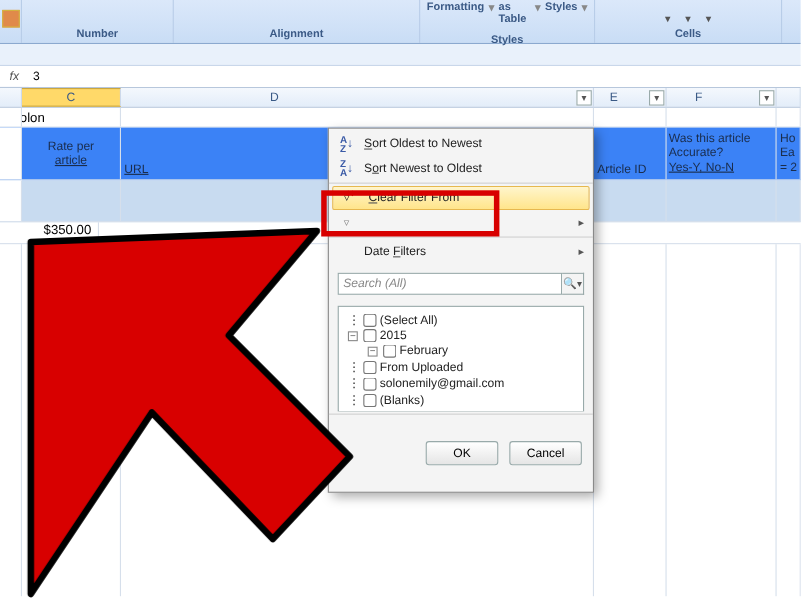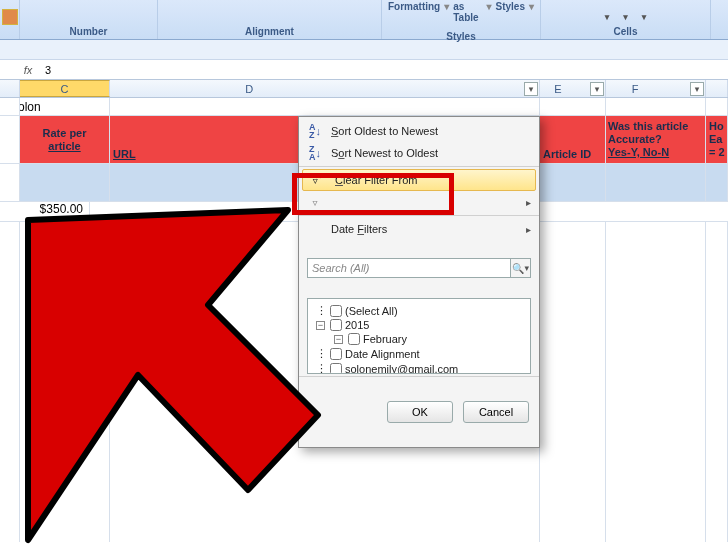--- a/index.html
+++ b/index.html
@@ -15,35 +15,35 @@
   }
   .ribbon-group { height: 100%; border-right: 1px solid #b8cde8; display:flex; flex-direction:column; justify-content:flex-end; align-items:center; padding:2px 6px; position:relative;font-weight:bold;}
   .ribbon-group .lbl { font-size: 10px; color:#3b5a86; }
   .mini-btn { width:16px; height:16px; background:#f6e08a; border:1px solid #d4b23f; margin:1px; display:inline-block;}
   .rib-top { display:flex; gap:3px; }
 
   
   .spacer { height: 20px; background:#e9f1fb; border-bottom:1px solid #c9d7ea;}
 
   
-  .fbar { height:20px; display:flex; align-items:center; border-bottom:1px solid #b7c7dc; background:#fff; font-size:11px;padding-left:15px;}
+  .fbar { height:20px; display:flex; align-items:center; border-bottom:1px solid #b7c7dc; background:#fff; font-size:11px;}
   .fbar .fx { width:26px; text-align:center; font-style:italic; color:#555;}
   .fbar input { border:none; flex:1; height:18px; font-size:11px; padding:0 4px; outline:none;}
 
   
   .colhdr { display:flex; height:18px; background:linear-gradient(#f4f8fd,#e3edf9); border-bottom:1px solid #b7c7dc; font-size:11px; color:#3a5a86;}
   .colhdr .cell { border-right:1px solid #cdd9ea; display:flex; align-items:center; justify-content:center; }
   .colhdr .sel { background:#ffd969; border-top:1px solid #caa63e; border-bottom:1px solid #caa63e;}
   .filter-btn { width:14px; height:14px; background:#fff; border:1px solid #9aa; margin-left:auto; margin-right:1px; display:flex; align-items:center; justify-content:center; }
 
   
   .grid { position:relative; width:100%; }
   .row { display:flex; height:18px; border-bottom:1px solid #d6dfeb; font-size:11px; }
   .row .cell { border-right:1px solid #d6dfeb; display:flex; align-items:center; padding:0 3px; overflow:hidden; white-space:nowrap;}
-  .bluehdr { background:#ef4444; font-weight:bold; color:#1a2d4d; }
+  .bluehdr { background:#3b82f6; font-weight:normal; color:#1a2d4d; }
   .bluehdr .underline { text-decoration: underline; }
 
   
   .c-a { width:20px; }
   .c-c { width:90px; }
   .c-d { width:430px; }
   .c-e { width:66px; }
   .c-f { width:100px; }
   .c-g { width:22px; }
 
@@ -60,21 +60,21 @@
     display:flex; flex-direction:column;
     padding-top:3px;
   }
   .fp-row { height:22px; display:flex; align-items:center; gap:8px; padding:0 8px; color:#222;}
   .fp-row .icon { width:16px; height:16px; display:flex; align-items:center; justify-content:center;}
   .fp-row .arrow { margin-left:auto; color:#555; font-size:10px;}
   .fp-underline { text-decoration:underline; text-decoration-color:#555;}
   .fp-sep { height:1px; background:#d0d0d0; margin:2px 0;}
   .fp-highlight { background:linear-gradient(#fff5cc,#ffe58b); border:1px solid #e6b84f; border-radius:2px; margin:0 3px; height:22px;}
 
-  .fp-search-wrap { margin:18px 8px; display:flex; }
+  .fp-search-wrap { margin:8px 8px; display:flex; }
   .fp-search { flex:1; height:20px; border:1px solid #9aa; background:#fff; font-size:11px; padding:0 4px; color:#888;}
   .fp-search-btn { width:20px; height:20px; border:1px solid #9aa; border-left:none; background:#f4f4f4; display:flex; align-items:center; justify-content:center;}
 
   .fp-tree {
     margin:2px 8px; flex:1;
     background:#fff; border:1px solid #9aa;
     overflow:auto;
     padding:4px 4px;
     font-size:11px; color:#222;
   }
@@ -308,21 +308,21 @@
       <span>2015</span>
     </div>
     <div class="tree-item" style="padding-left:22px;">
       <div class="exp">−</div>
       <input type="checkbox" style="">
       <span>February</span>
     </div>
     <div class="tree-item" style="padding-left:4px;">
       <span style="width:11px;">⋮</span>
       <input type="checkbox" style="">
-      <span>Date Alignment</span>
+      <span>From Uploaded</span>
     </div>
     <div class="tree-item" style="padding-left:4px;">
       <span style="width:11px;">⋮</span>
       <input type="checkbox" style="">
       <span>solonemily@gmail.com</span>
     </div>
     <div class="tree-item" style="padding-left:4px;">
       <span style="width:11px;">⋮</span>
       <input type="checkbox" style="">
       <span>(Blanks)</span>

